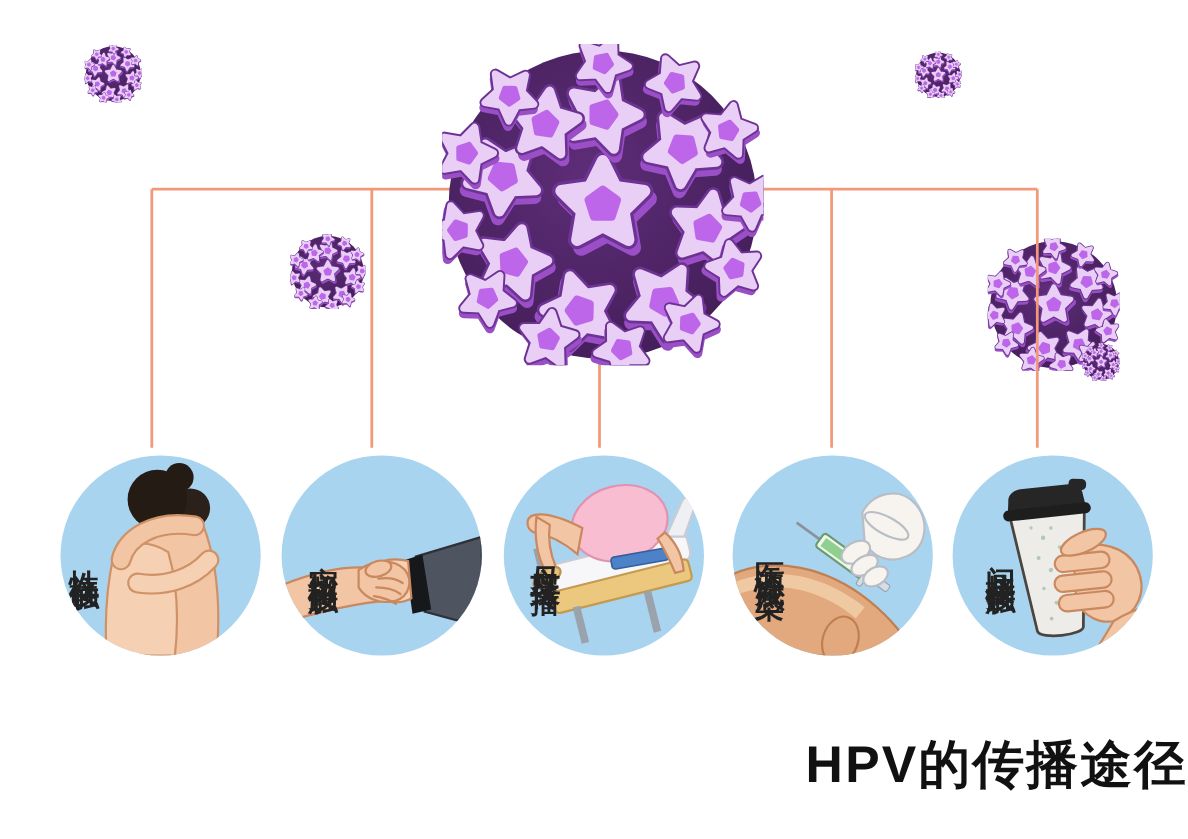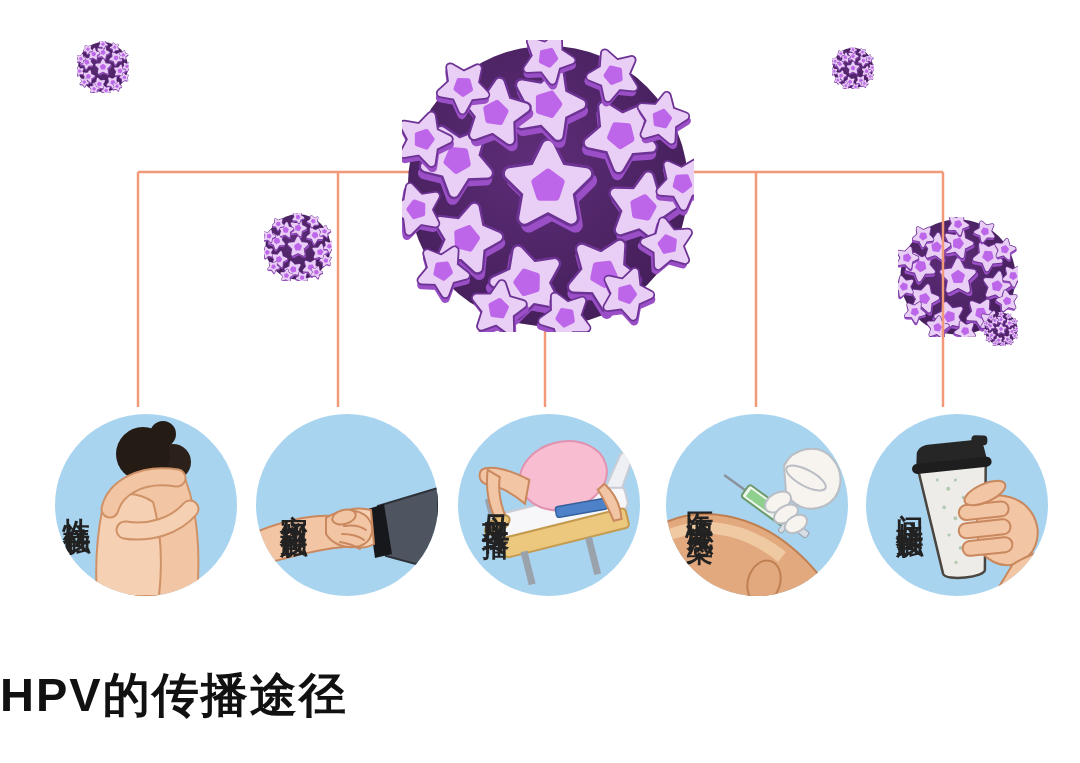--- a/index.html
+++ b/index.html
@@ -16,21 +16,21 @@
     position:absolute;top:414px;width:182px;height:182px;border-radius:50%;
     background:#a9d4f0;overflow:hidden;z-index:2;
   }
   .scene{position:absolute;left:0;top:0;width:182px;height:182px;}
   .vlabel{
     position:absolute;top:50%;transform:translateY(-50%);z-index:3;
     writing-mode:vertical-rl;text-orientation:upright;
     font-size:27px;font-weight:600;color:#222222;letter-spacing:6px;line-height:1.1;
   }
   .title{
-    position:absolute;left:0;right:0;top:664px;text-align:left;z-index:2;
+    position:absolute;left:0;right:0;top:664px;text-align:right;z-index:2;
     font-size:47px;font-weight:900;color:#111111;letter-spacing:2px;
   }
 </style>
 </head>
 <body>
 
 <svg width="0" height="0" style="position:absolute" aria-hidden="true">
   <defs>
     <radialGradient id="vgrad" cx="45%" cy="40%" r="65%">
       <stop offset="0%" stop-color="#5e2d78"></stop>

